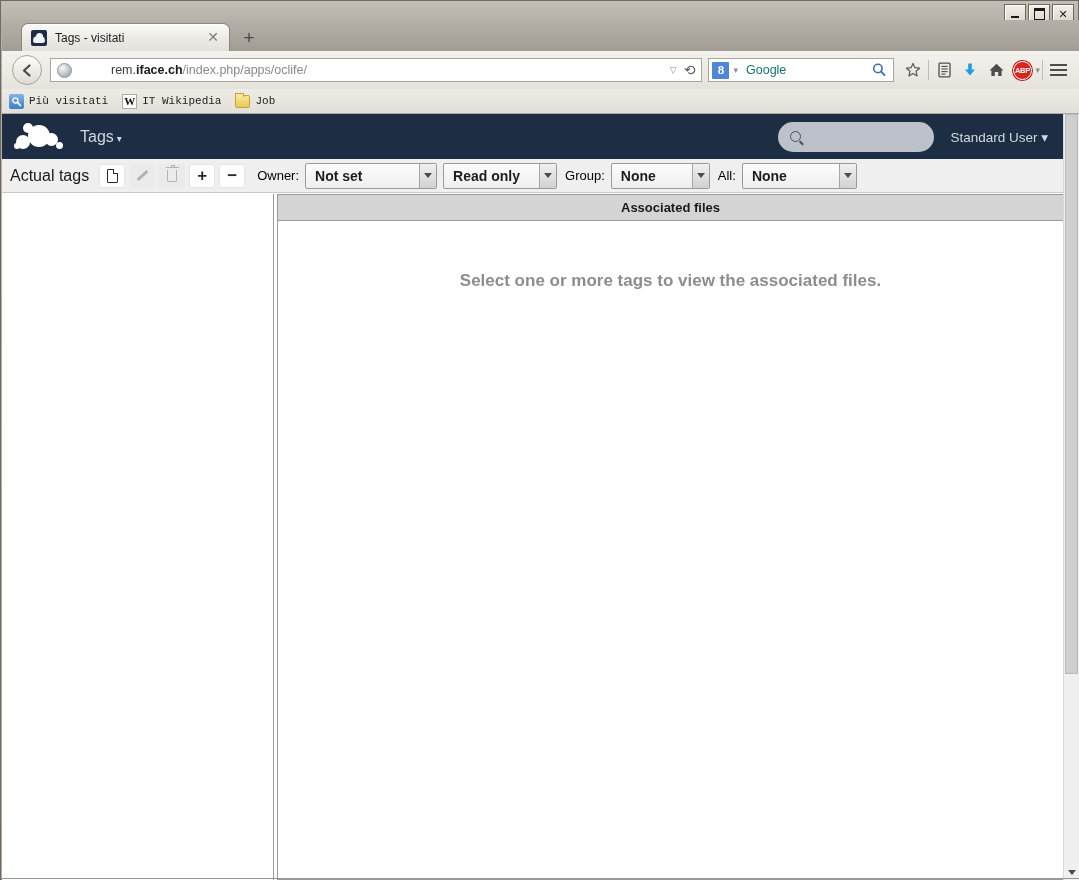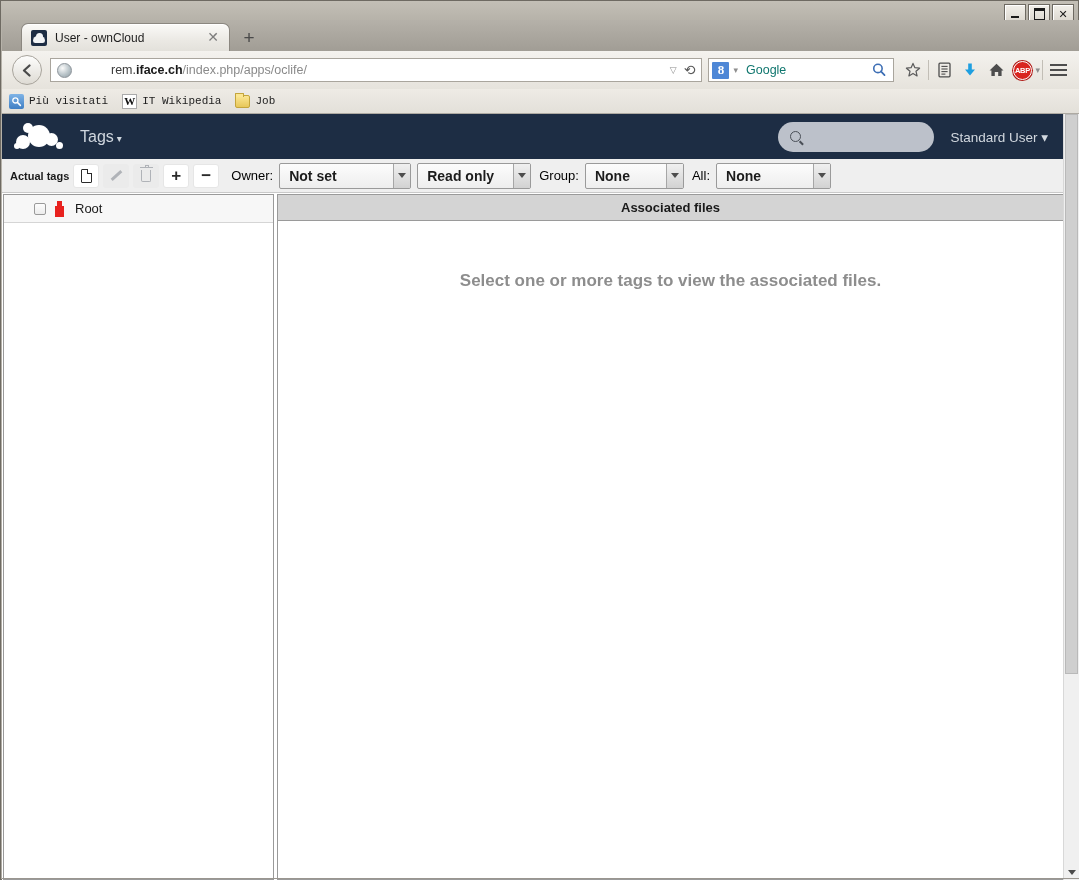--- a/index.html
+++ b/index.html
@@ -234,21 +234,21 @@
   }
 
   
   .app-toolbar {
     position: absolute; left:0; top:45px; width:1062px; height: 33px;
     background: #efefef;
     border-bottom: 1px solid #c9c9c9;
     display:flex; align-items:center;
   }
   .tb-label {
-    font-size: 11px; font-weight: 700; color:#1a1a1a; margin-left: 8px; margin-right: 4px;
+    font-size: 16px; font-weight: 400; color:#1a1a1a; margin-left: 8px; margin-right: 10px;
     white-space:nowrap;
   }
   .sq-btn {
     width: 26px; height: 24px; margin-right: 4px; flex:0 0 auto;
     background:#ffffff; border:1px solid #e6e6e6; border-radius: 3px;
     display:flex; align-items:center; justify-content:center;
     color:#2a2a2a; font-size: 14px; box-sizing:border-box;
   }
   .sq-btn.disabled { background:#ebebeb; border-color:#ebebeb; color:#b0b3b8;}
   .doc-ico {
@@ -391,21 +391,21 @@
         </div>
       <div class="win-btn">
           <span class="glyph-max"></span>
         </div>
       <div class="win-btn">✕</div>
     </div>
 
     <div class="tabstrip">
       <div class="tab">
         <span class="tab-favicon"></span>
-        <span class="tab-title">User - ownCloud</span>
+        <span class="tab-title">Tags - visitati</span>
         <span class="tab-close">✕</span>
       </div>
       <div class="newtab">+</div>
     </div>
 
     <div class="navbar">
       <div class="back-btn">
         <svg width="13" height="13" viewBox="0 0 13 13" aria-hidden="true">
           <path d="M8.5 1.5 L3 6.5 L8.5 11.5" fill="none" stroke="#4a4a4a" stroke-width="2.2" stroke-linecap="round" stroke-linejoin="round"></path>
         </svg>
@@ -543,27 +543,20 @@
           <span class="arrowbox"></span>
         </div>
 
         <span class="tb-text">All:</span>
         <div class="selbox" style="width:115px">
           <span class="val">None</span>
           <span class="arrowbox"></span>
         </div>
       </div>
 
-      <div class="pane-left">
-        <div class="tree-row">
-          <span class="tree-cb"></span>
-          <span class="tag-ico"></span>
-          <span class="tree-label">Root</span>
-        </div>
-      </div>
 
       <div class="splitter"></div>
 
       <div class="pane-right">
         <div class="pane-head">Associated files</div>
         <div class="empty-msg">Select one or more tags to view the associated files.</div>
       </div>
 
       <div class="pg-scroll">
         <div class="thumb"></div>

